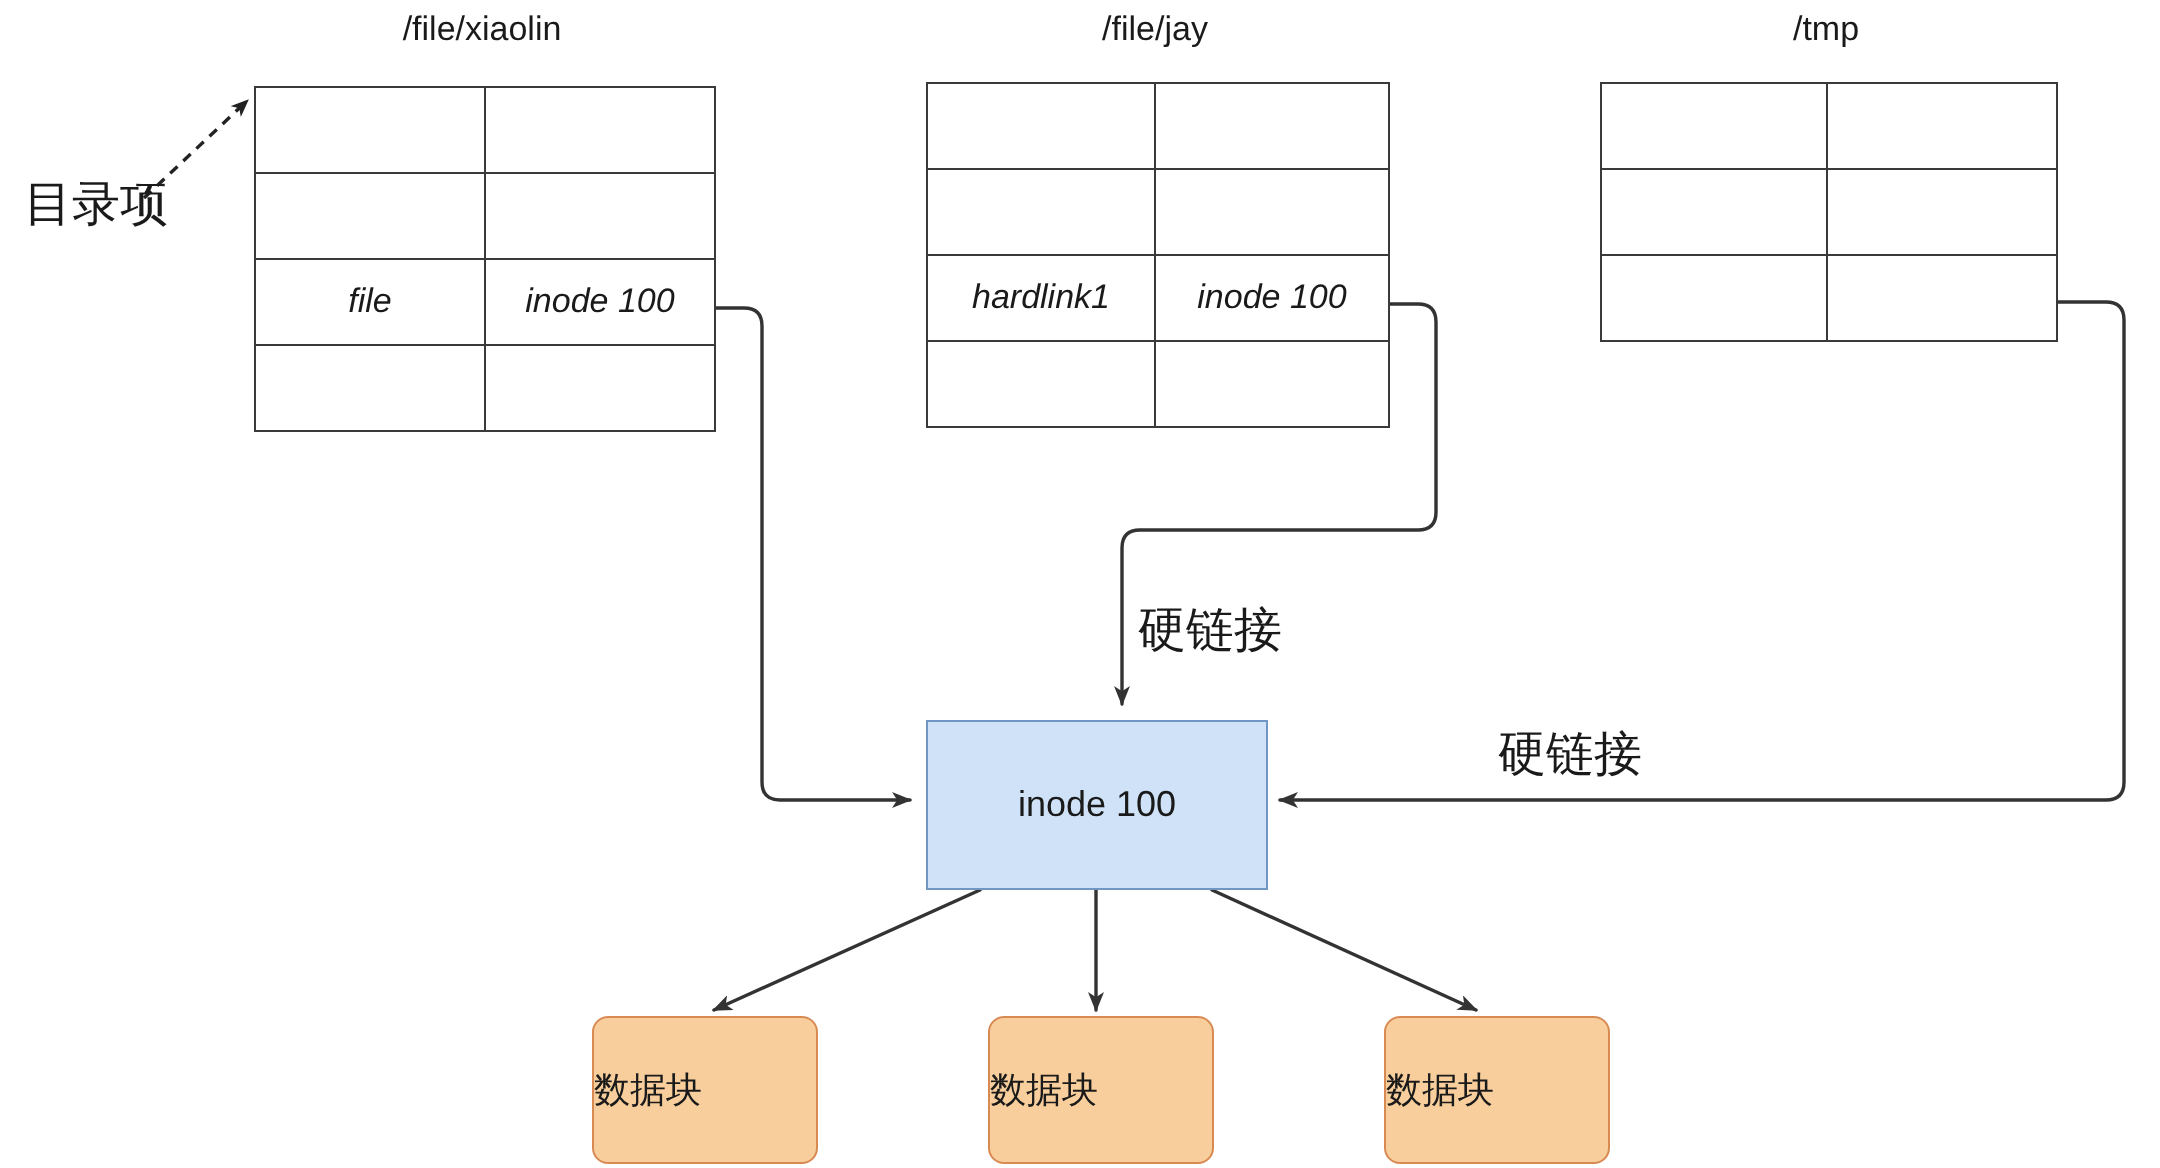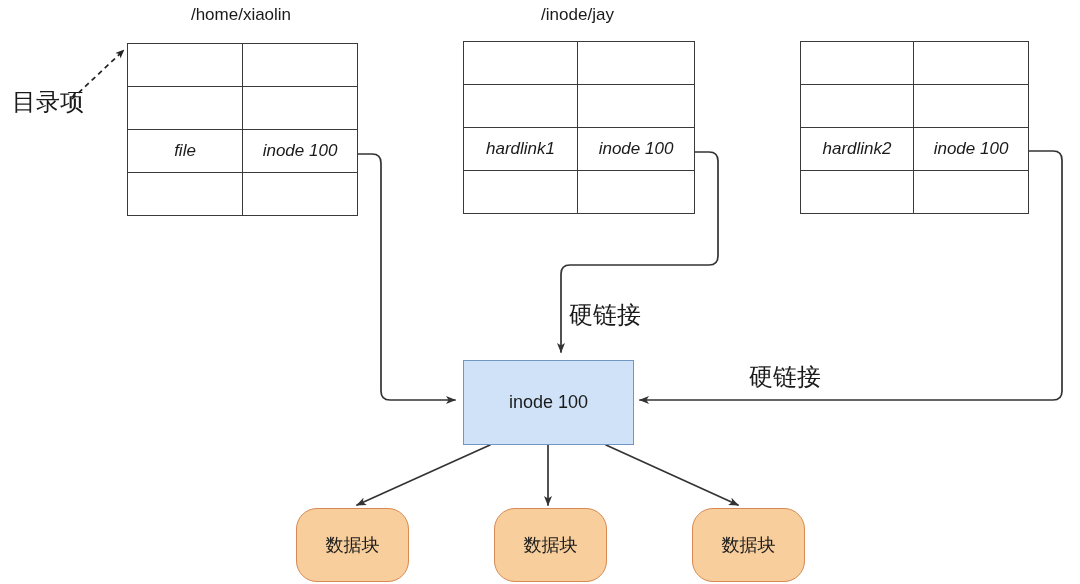--- a/index.html
+++ b/index.html
@@ -64,24 +64,23 @@
     justify-content: center;
     font-size: 18px;
     color: #1a1a1a;
   }
 
   
   .data-block {
     position: absolute;
     background: #f7ce9c;
     border: 1.6px solid #d98a52;
-    border-radius: 21px;
+    border-radius: 8px;
     display: flex;
     align-items: center;
-    justify-content: center;
     font-size: 18px;
     color: #1a1a1a;
   }
 
   
   .label {
     position: absolute;
     font-size: 24px;
     color: #1a1a1a;
     white-space: nowrap;
@@ -120,22 +119,23 @@
 
     <g>
       <path d="M490,445 L357,505" stroke="#333333" stroke-width="1.7" fill="none" stroke-linecap="round" marker-end="url(#arrowhead)"></path>
       <path d="M548,445 L548,505" stroke="#333333" stroke-width="1.7" fill="none" stroke-linecap="round" marker-end="url(#arrowhead)"></path>
       <path d="M606,445 L738,505" stroke="#333333" stroke-width="1.7" fill="none" stroke-linecap="round" marker-end="url(#arrowhead)"></path>
     </g>
   </svg>
 
   <div class="label" style="left:12px; top:86px;">目录项</div>
 
-  <div class="table-title" style="left:127px; top:5px; width:228px;">/home/xiaolin</div>
-  <div class="table-title" style="left:463px; top:5px; width:229px;">/inode/jay</div>
+  <div class="table-title" style="left:127px; top:5px; width:228px;">/file/xiaolin</div>
+  <div class="table-title" style="left:463px; top:5px; width:229px;">/file/jay</div>
+  <div class="table-title" style="left:800px; top:5px; width:226px;">/tmp</div>
 
   <table class="dir-table" style="left:127px; top:43px; width:228px;">
     <tbody>
       <tr>
         <td style="width:114px;"></td>
         <td style="width:114px;"></td>
       </tr>
       <tr>
         <td></td>
         <td></td>
@@ -176,24 +176,20 @@
     <tbody>
       <tr>
         <td style="width:112px;"></td>
         <td style="width:114px;"></td>
       </tr>
       <tr>
         <td></td>
         <td></td>
       </tr>
       <tr>
-        <td class="cell-name-link">hardlink2</td>
-        <td class="cell-inode">inode 100</td>
-      </tr>
-      <tr>
         <td></td>
         <td></td>
       </tr>
     </tbody>
   </table>
 
   <div class="label" style="left:569px; top:299px;">硬链接</div>
   <div class="label" style="left:749px; top:361px;">硬链接</div>
 
   <div class="inode-box" style="left:463px; top:360px; width:169px; height:83px;">

